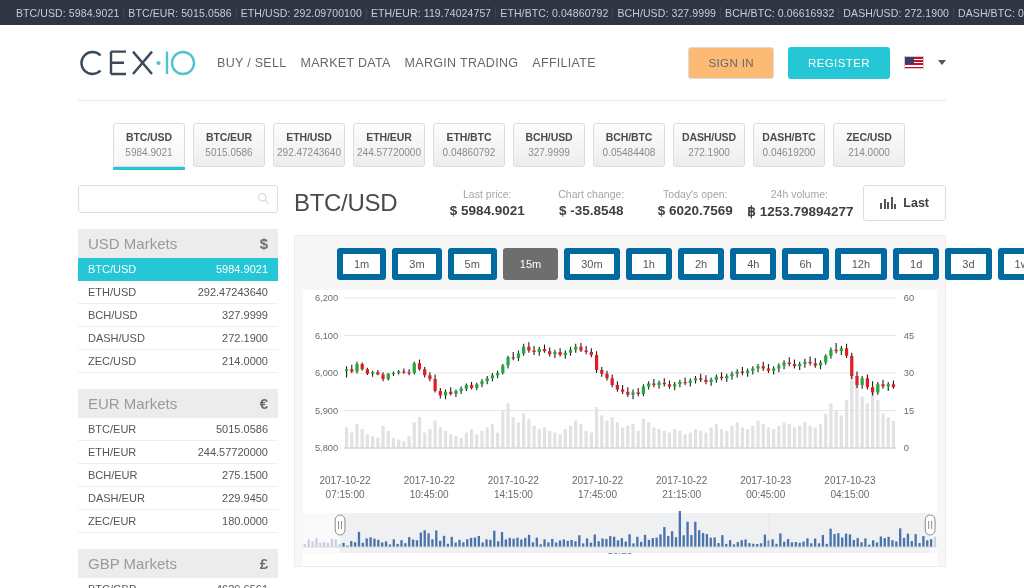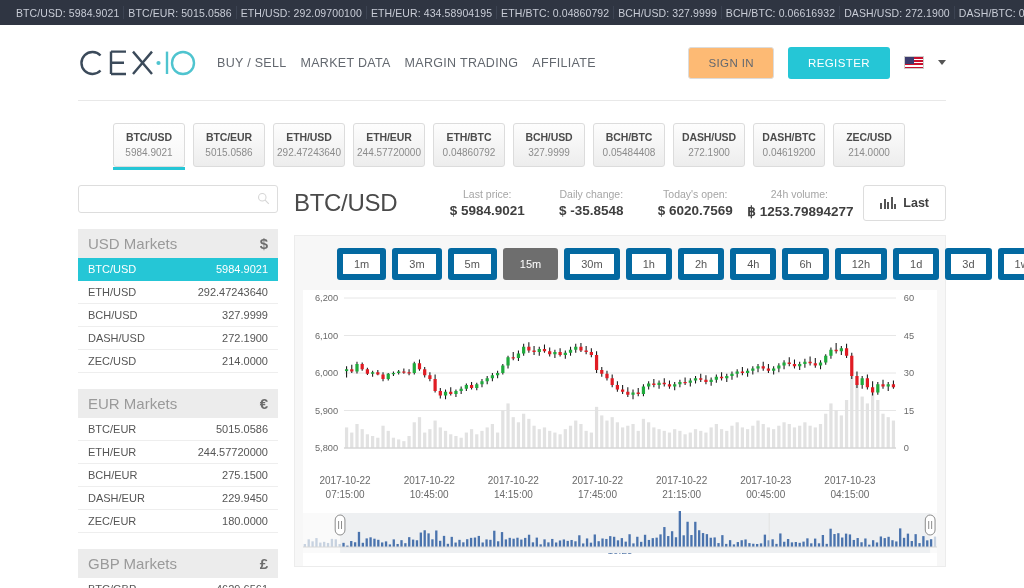--- a/index.html
+++ b/index.html
@@ -161,21 +161,21 @@
 <body>
 
 <div class="ticker-bar">
   <div id="ticker-items" style="display:flex;align-items:center;">
       <div class="ticker-item">BTC/USD: 5984.9021</div>
       <div class="ticker-sep"></div>
       <div class="ticker-item">BTC/EUR: 5015.0586</div>
       <div class="ticker-sep"></div>
       <div class="ticker-item">ETH/USD: 292.09700100</div>
       <div class="ticker-sep"></div>
-      <div class="ticker-item">ETH/EUR: 434.58904195</div>
+      <div class="ticker-item">ETH/EUR: 119.74024757</div>
       <div class="ticker-sep"></div>
       <div class="ticker-item">ETH/BTC: 0.04860792</div>
       <div class="ticker-sep"></div>
       <div class="ticker-item">BCH/USD: 327.9999</div>
       <div class="ticker-sep"></div>
       <div class="ticker-item">BCH/BTC: 0.06616932</div>
       <div class="ticker-sep"></div>
       <div class="ticker-item">DASH/USD: 272.1900</div>
       <div class="ticker-sep"></div>
       <div class="ticker-item">DASH/BTC: 0.04619200</div>
@@ -333,21 +333,21 @@
   <div class="content">
 
     <div class="title-row">
       <div class="pair-title">BTC/USD</div>
       <div class="stats" id="stat-list">
           <div class="stat">
             <div class="lbl">Last price:</div>
             <div class="val"><span class="cur">$ </span>5984.9021</div>
           </div>
           <div class="stat">
-            <div class="lbl">Daily change:</div>
+            <div class="lbl">Chart change:</div>
             <div class="val"><span class="cur">$ </span>-35.8548</div>
           </div>
           <div class="stat">
             <div class="lbl">Today's open:</div>
             <div class="val"><span class="cur">$ </span>6020.7569</div>
           </div>
           <div class="stat">
             <div class="lbl">24h volume:</div>
             <div class="val"><span class="cur">฿ </span>1253.79894277</div>
           </div>

